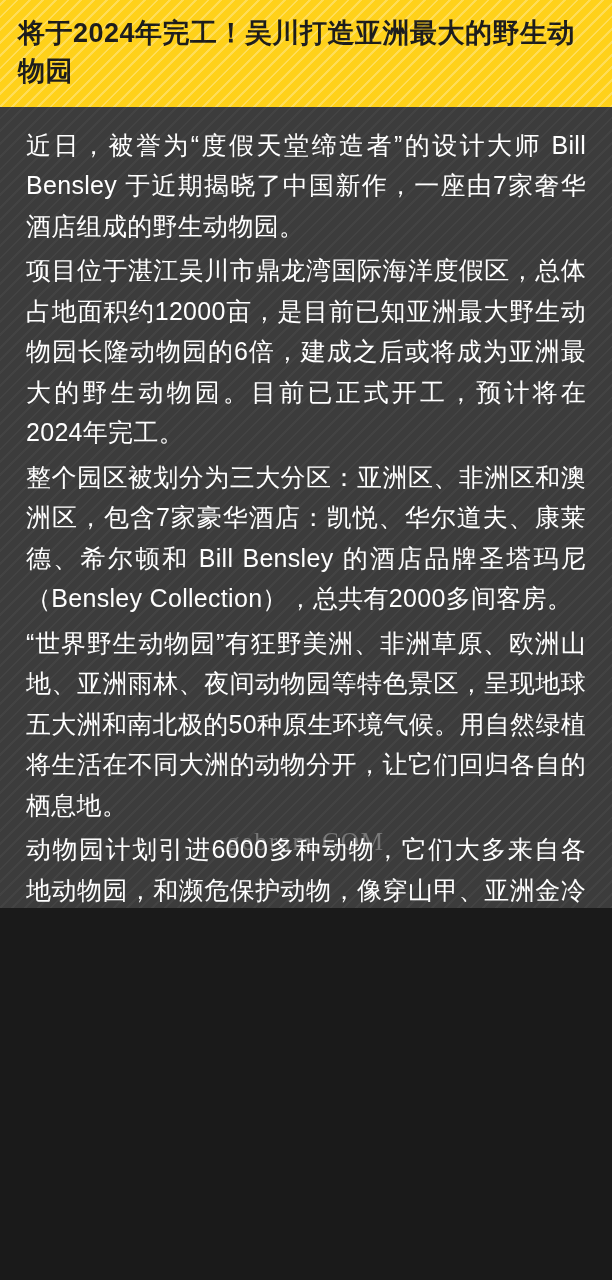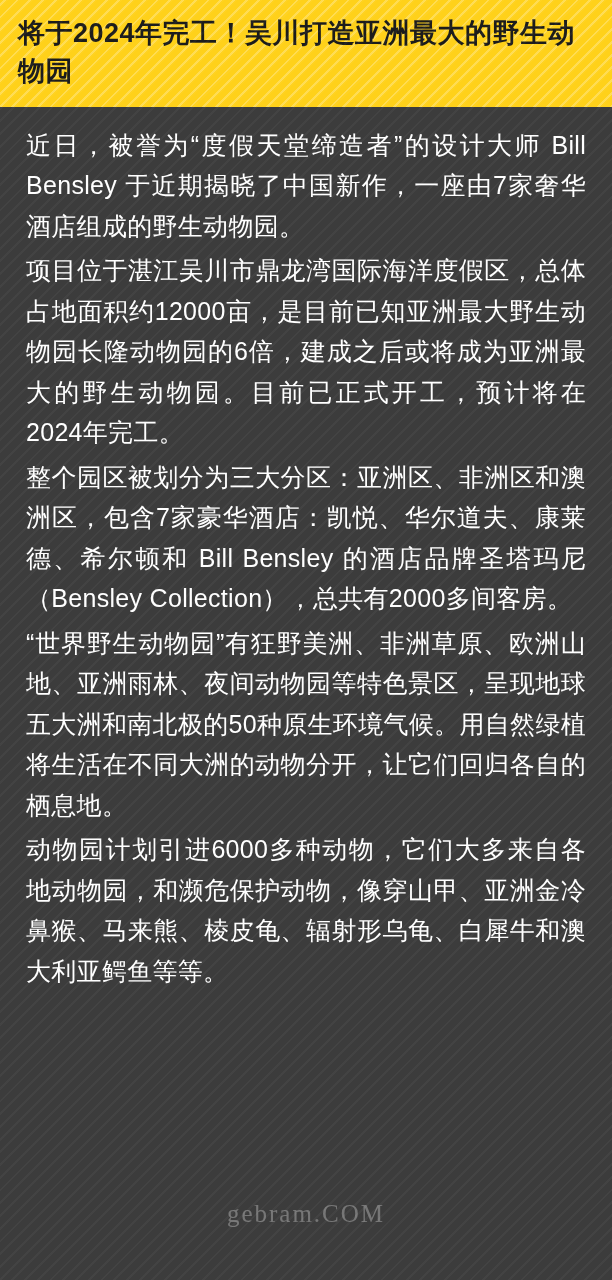--- a/index.html
+++ b/index.html
@@ -9,21 +9,21 @@
   }
   body {
     width: 612px;
     height: 1280px;
     overflow: hidden;
     font-family: "Liberation Sans", sans-serif;
   }
   .page {
     position: relative;
     width: 612px;
-    height: 1280px;
+    height: 908px;
     background: #3c3c3c;
     overflow: hidden;
   }
   
   .page::before {
     content: "";
     position: absolute;
     inset: 0;
     pointer-events: none;
     background-image: repeating-linear-gradient(

